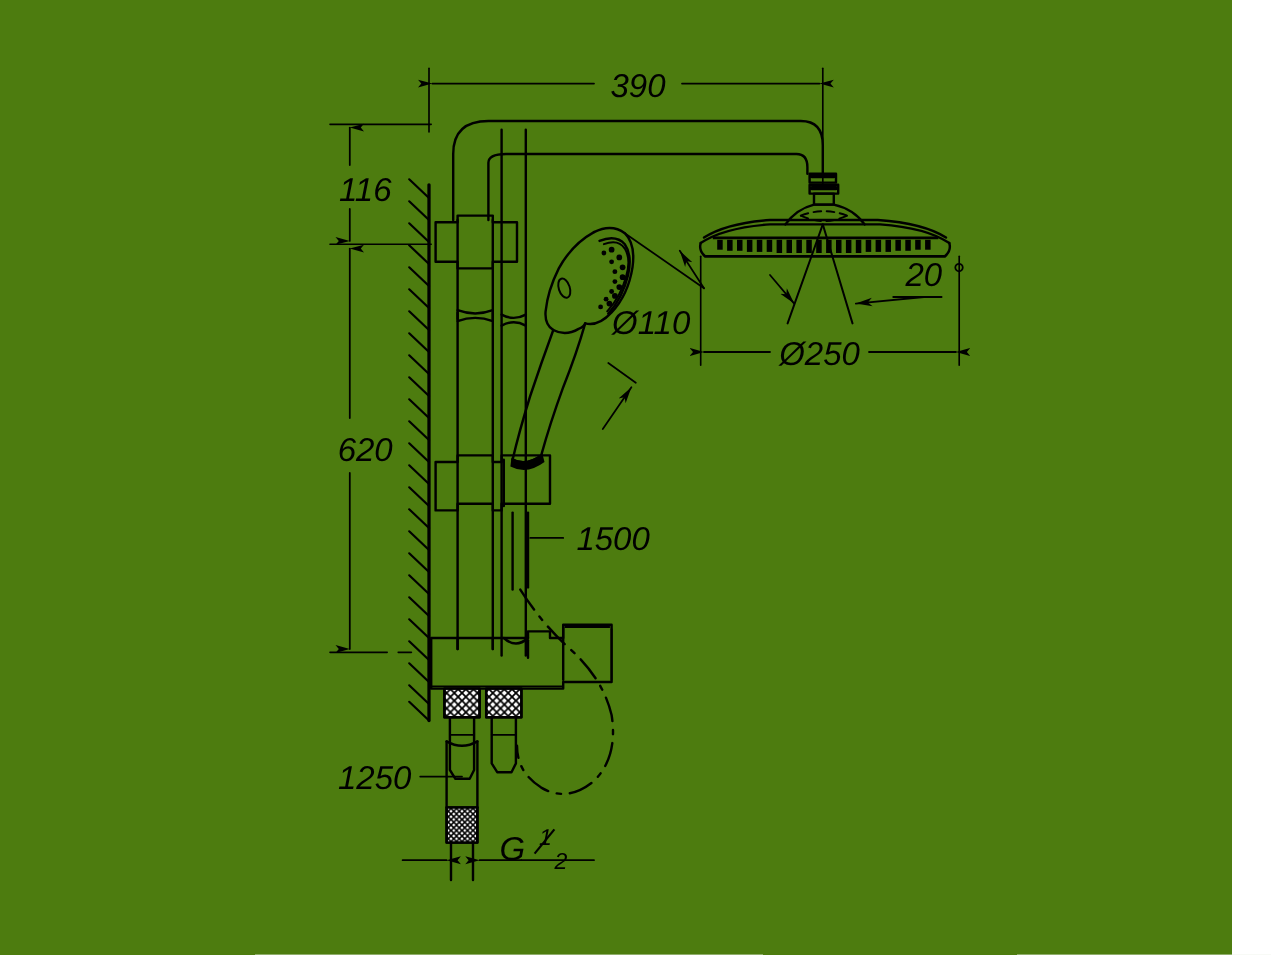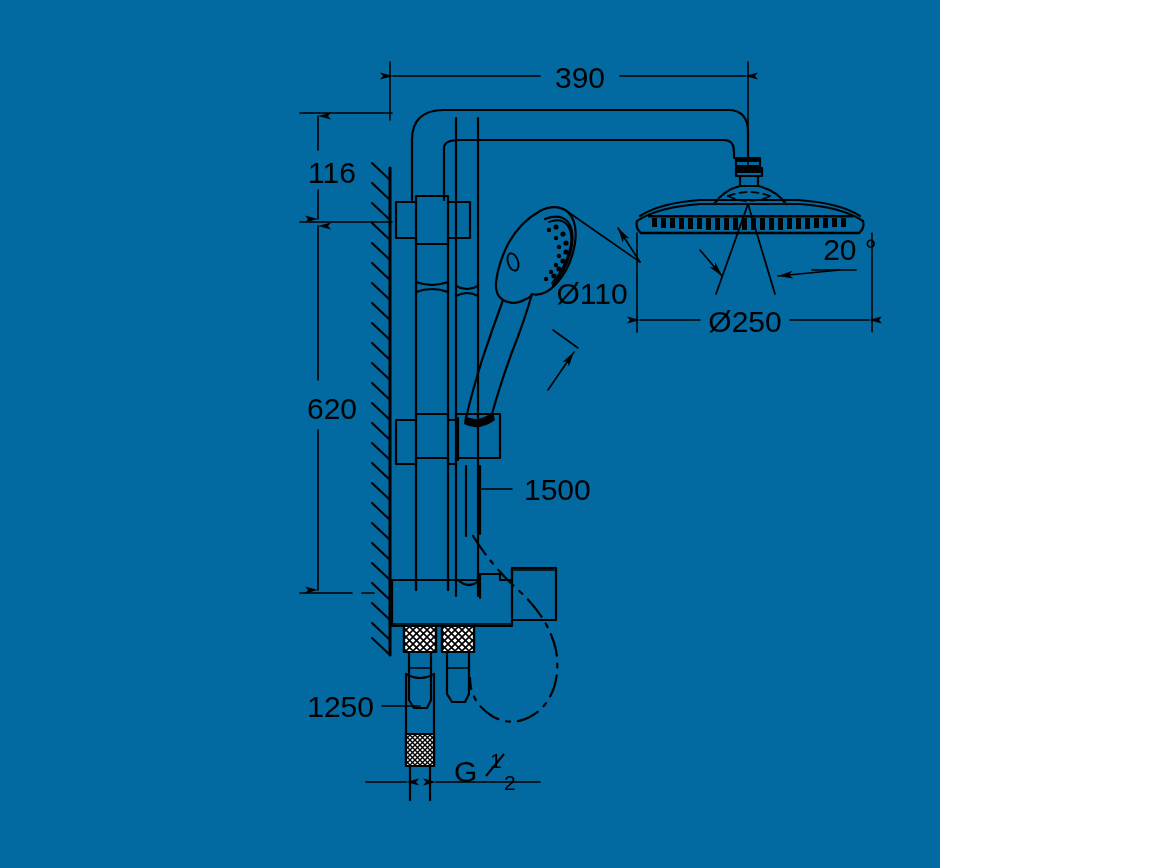--- a/index.html
+++ b/index.html
@@ -5,24 +5,25 @@
   html, body {
     margin: 0;
     padding: 0;
     background: #ffffff;
   }
   body {
     font-family: "Liberation Sans", sans-serif;
   }
   #sheet {
     position: relative;
-    width: 940px;
+    width: 1120px;
     height: 868px;
-    background: #0369a1;
+    background: #4d7c0f;
     overflow: hidden;
+    font-style: italic;
   }
   #drawing {
     position: absolute;
     left: 0;
     top: 0;
     width: 1158px;
     height: 868px;
     display: block;
   }
   .dim-text {

